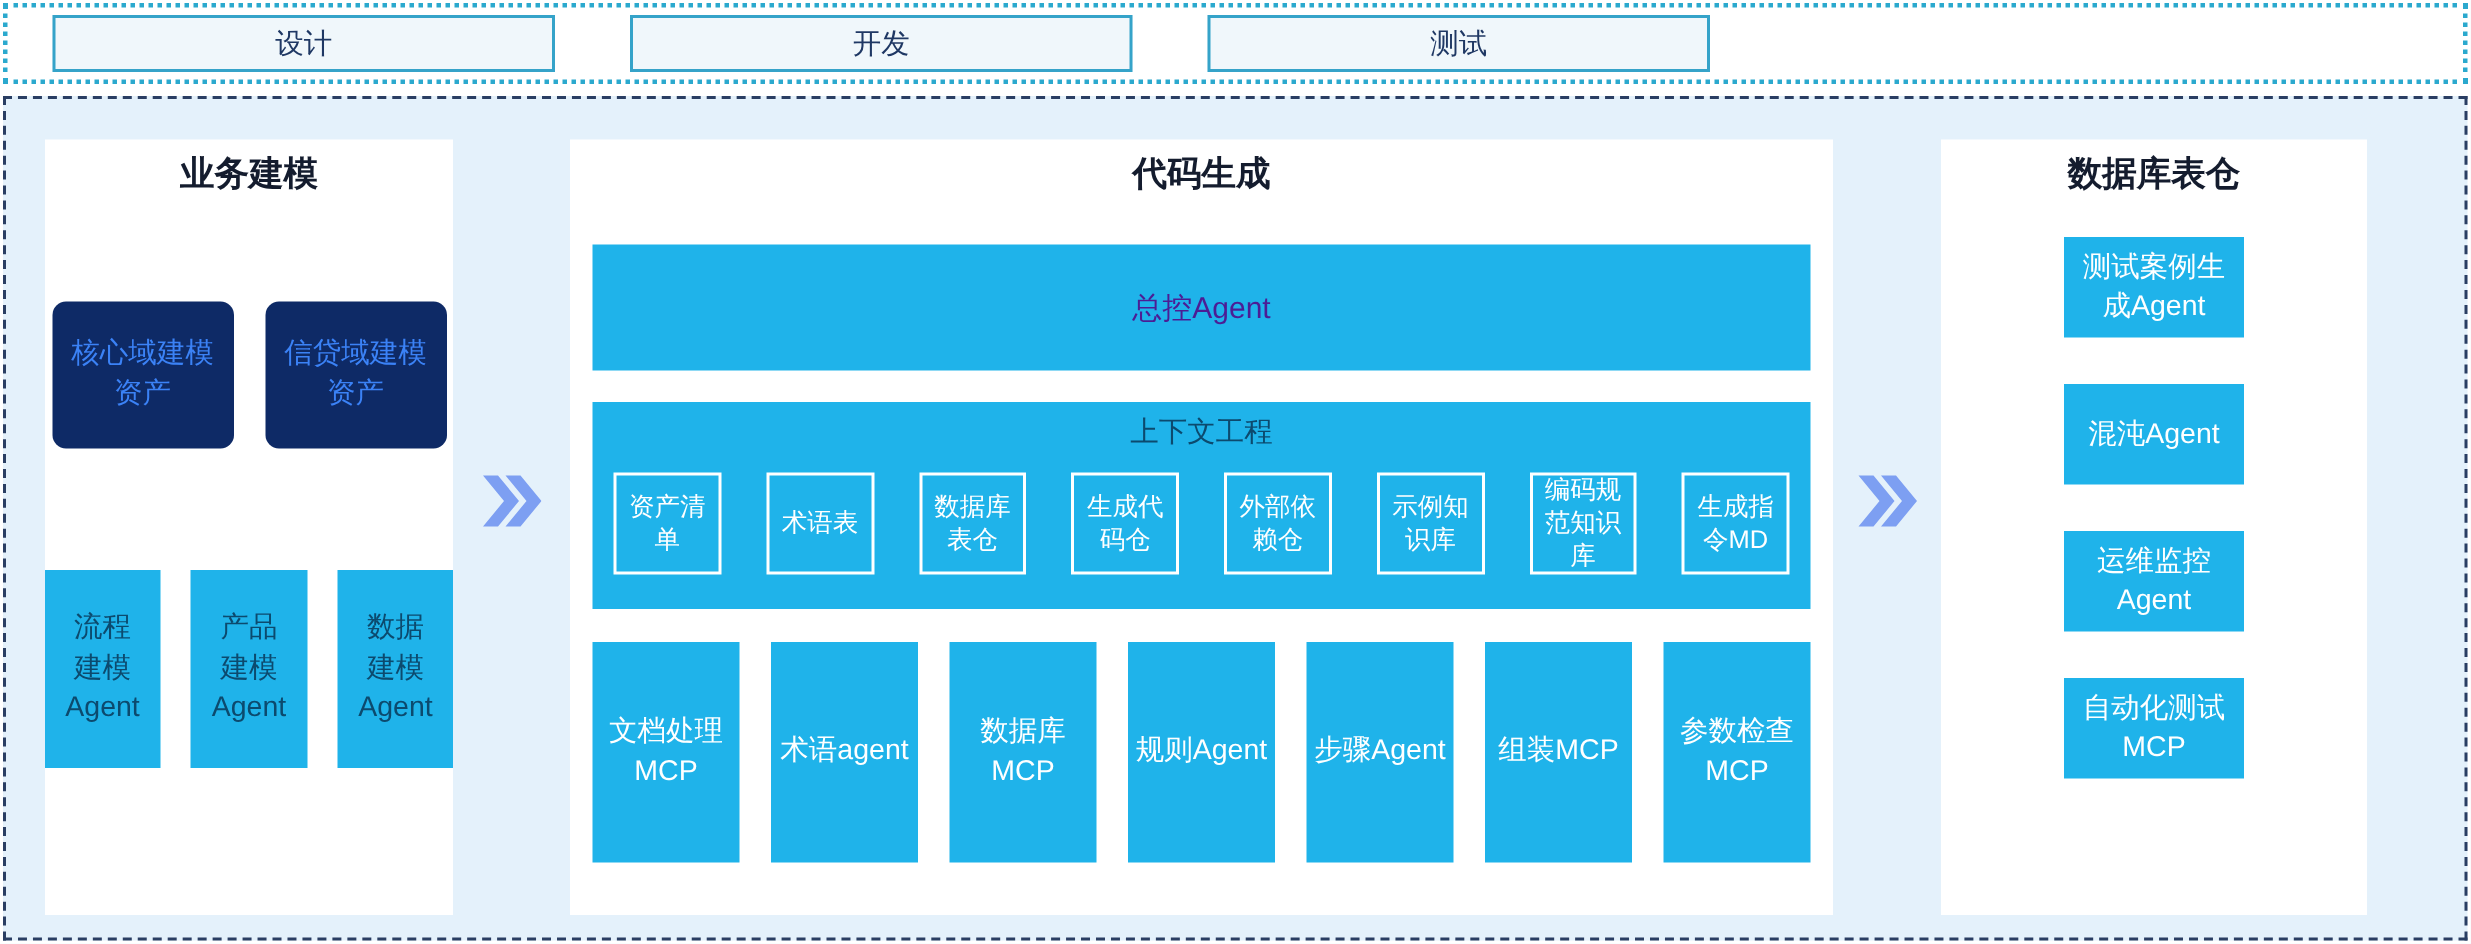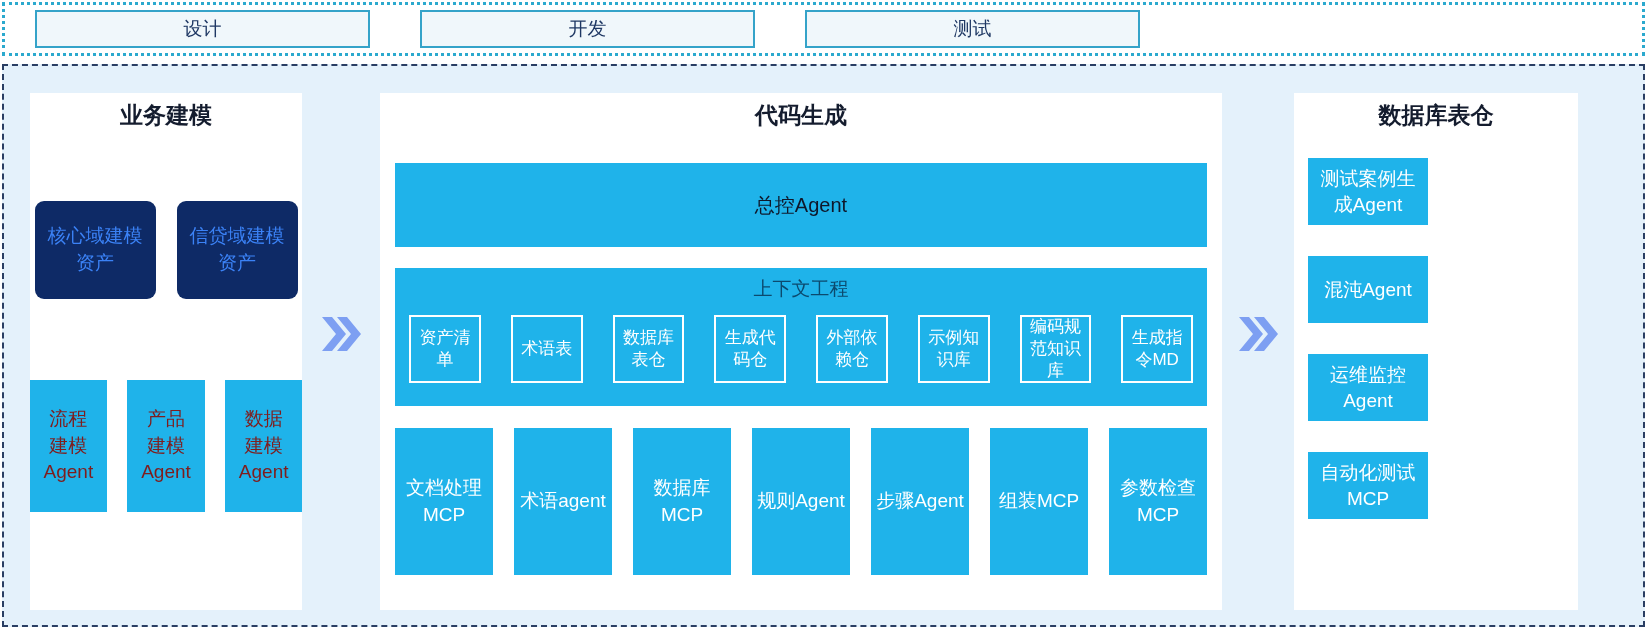--- a/index.html
+++ b/index.html
@@ -34,40 +34,40 @@
   .arrow-cell.a1{width:78px;}
   .arrow-cell.a2{width:72px;}
   .arrow-cell svg{margin-top:-34px;}
 
   
   .asset-row{display:flex;justify-content:center;gap:21px;margin-top:72px;}
   .asset-box{width:121px;height:98px;background:var(--navy);border-radius:9px;
     color:#3b82f6;font-size:19px;line-height:1.4;text-align:center;
     display:flex;align-items:center;justify-content:center;padding:4px 8px;}
   .agent-row{display:flex;justify-content:center;gap:20px;margin-top:81px;}
-  .agent-box{width:80px;height:132px;background:var(--cyan);color:#7f1d1d;
+  .agent-box{width:80px;height:132px;background:var(--cyan);color:#0c4a6e;
     font-size:19px;line-height:1.4;text-align:center;
     display:flex;align-items:center;justify-content:center;padding:0 14px;}
 
   
-  .master-bar{margin-top:34px;height:84px;background:var(--cyan);color:#0f172a;
+  .master-bar{margin-top:34px;height:84px;background:var(--cyan);color:#4c1d95;
     font-size:20px;display:flex;align-items:center;justify-content:center;}
   .context{margin-top:21px;height:138px;background:var(--cyan);padding:8px 14px;}
   .context-title{color:#0c4a6e;font-size:19px;text-align:center;line-height:26px;}
   .context-row{display:flex;gap:30px;margin-top:13px;border-radius:26px;}
   .ctx-box{flex:1;height:68px;border:2px solid #fff;color:#fff;font-size:17px;
     line-height:1.3;text-align:center;display:flex;align-items:center;
     justify-content:center;padding:2px 8px;}
   .tools-row{display:flex;gap:21px;margin-top:22px;}
   .tool-box{flex:1;height:147px;background:var(--cyan);color:#fff;font-size:19px;
     line-height:1.4;text-align:center;display:flex;align-items:center;
     justify-content:center;padding:0 5px;}
 
   
-  .ops-grid{display:flex;flex-wrap:wrap;gap:31px 20px;justify-content:center;margin-top:29px;flex-direction:column;}
+  .ops-grid{display:flex;flex-wrap:wrap;gap:31px 20px;justify-content:center;margin-top:29px;}
   .ops-box{width:120px;height:67px;background:var(--cyan);color:#fff;font-size:19px;
     line-height:1.35;text-align:center;display:flex;align-items:center;
     justify-content:center;padding:2px 5px;}
 </style>
 </head>
 <body>
 
 <div class="stage">
 
   <div class="phase-bar">

